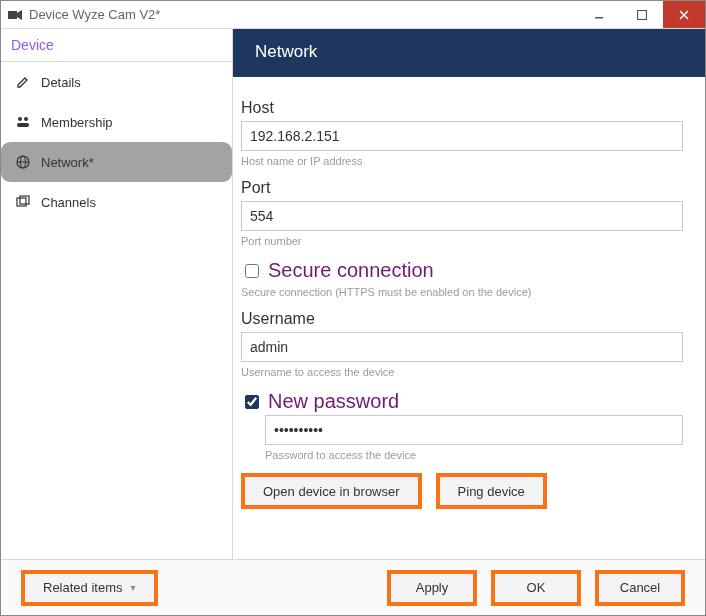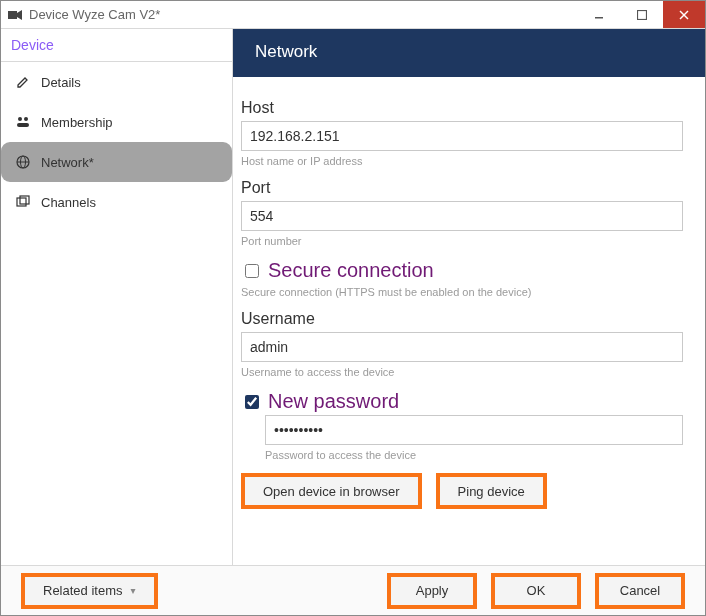--- a/index.html
+++ b/index.html
@@ -147,21 +147,21 @@
     background: #f4f4f4;
     border: 4px solid #f97316;
     color: #333;
     font-size: 13px;
     display: inline-flex;
     align-items: center;
     justify-content: center;
   }
   .footer {
     border-top: 1px solid #d9d9d9;
-    height: 50px;
+    height: 56px;
     display: flex;
     align-items: center;
     padding: 0 20px;
     gap: 14px;
     background: #fafafa;
   }
   .footer .spacer { flex: 1 1 auto; }
   .footer .btn { min-width: 90px; }
   .caret-down {
     margin-left: 8px;

